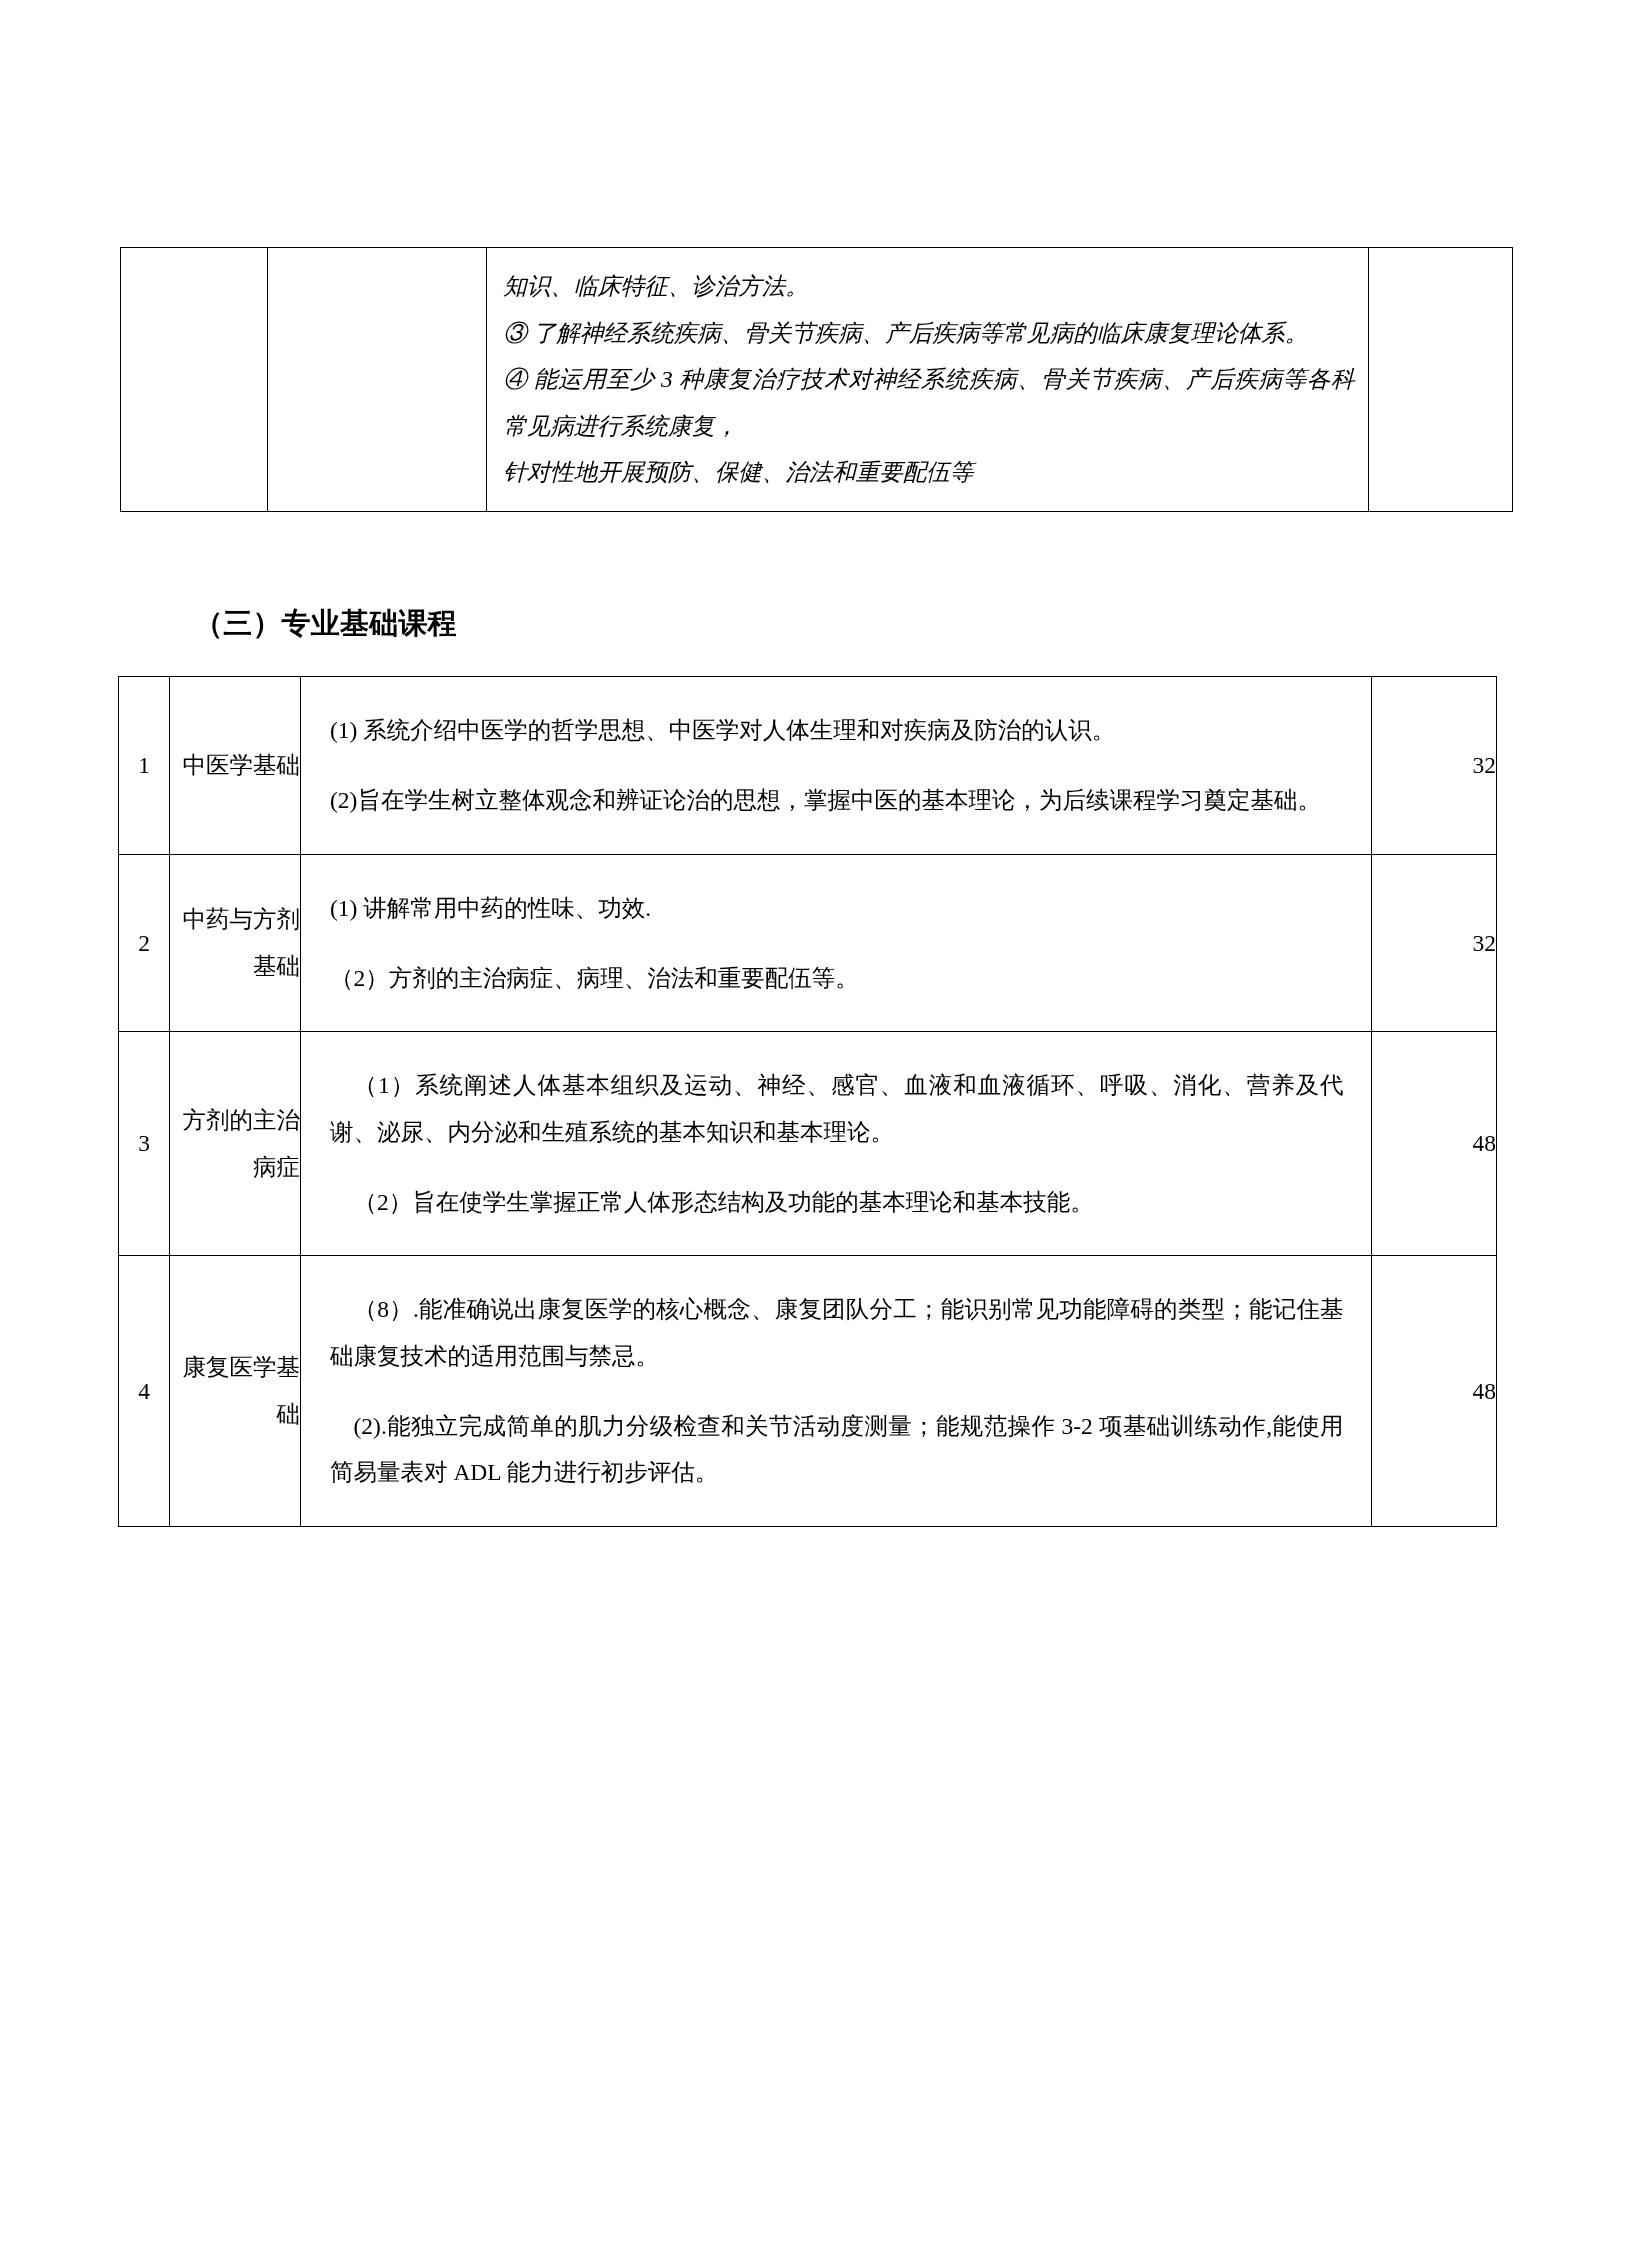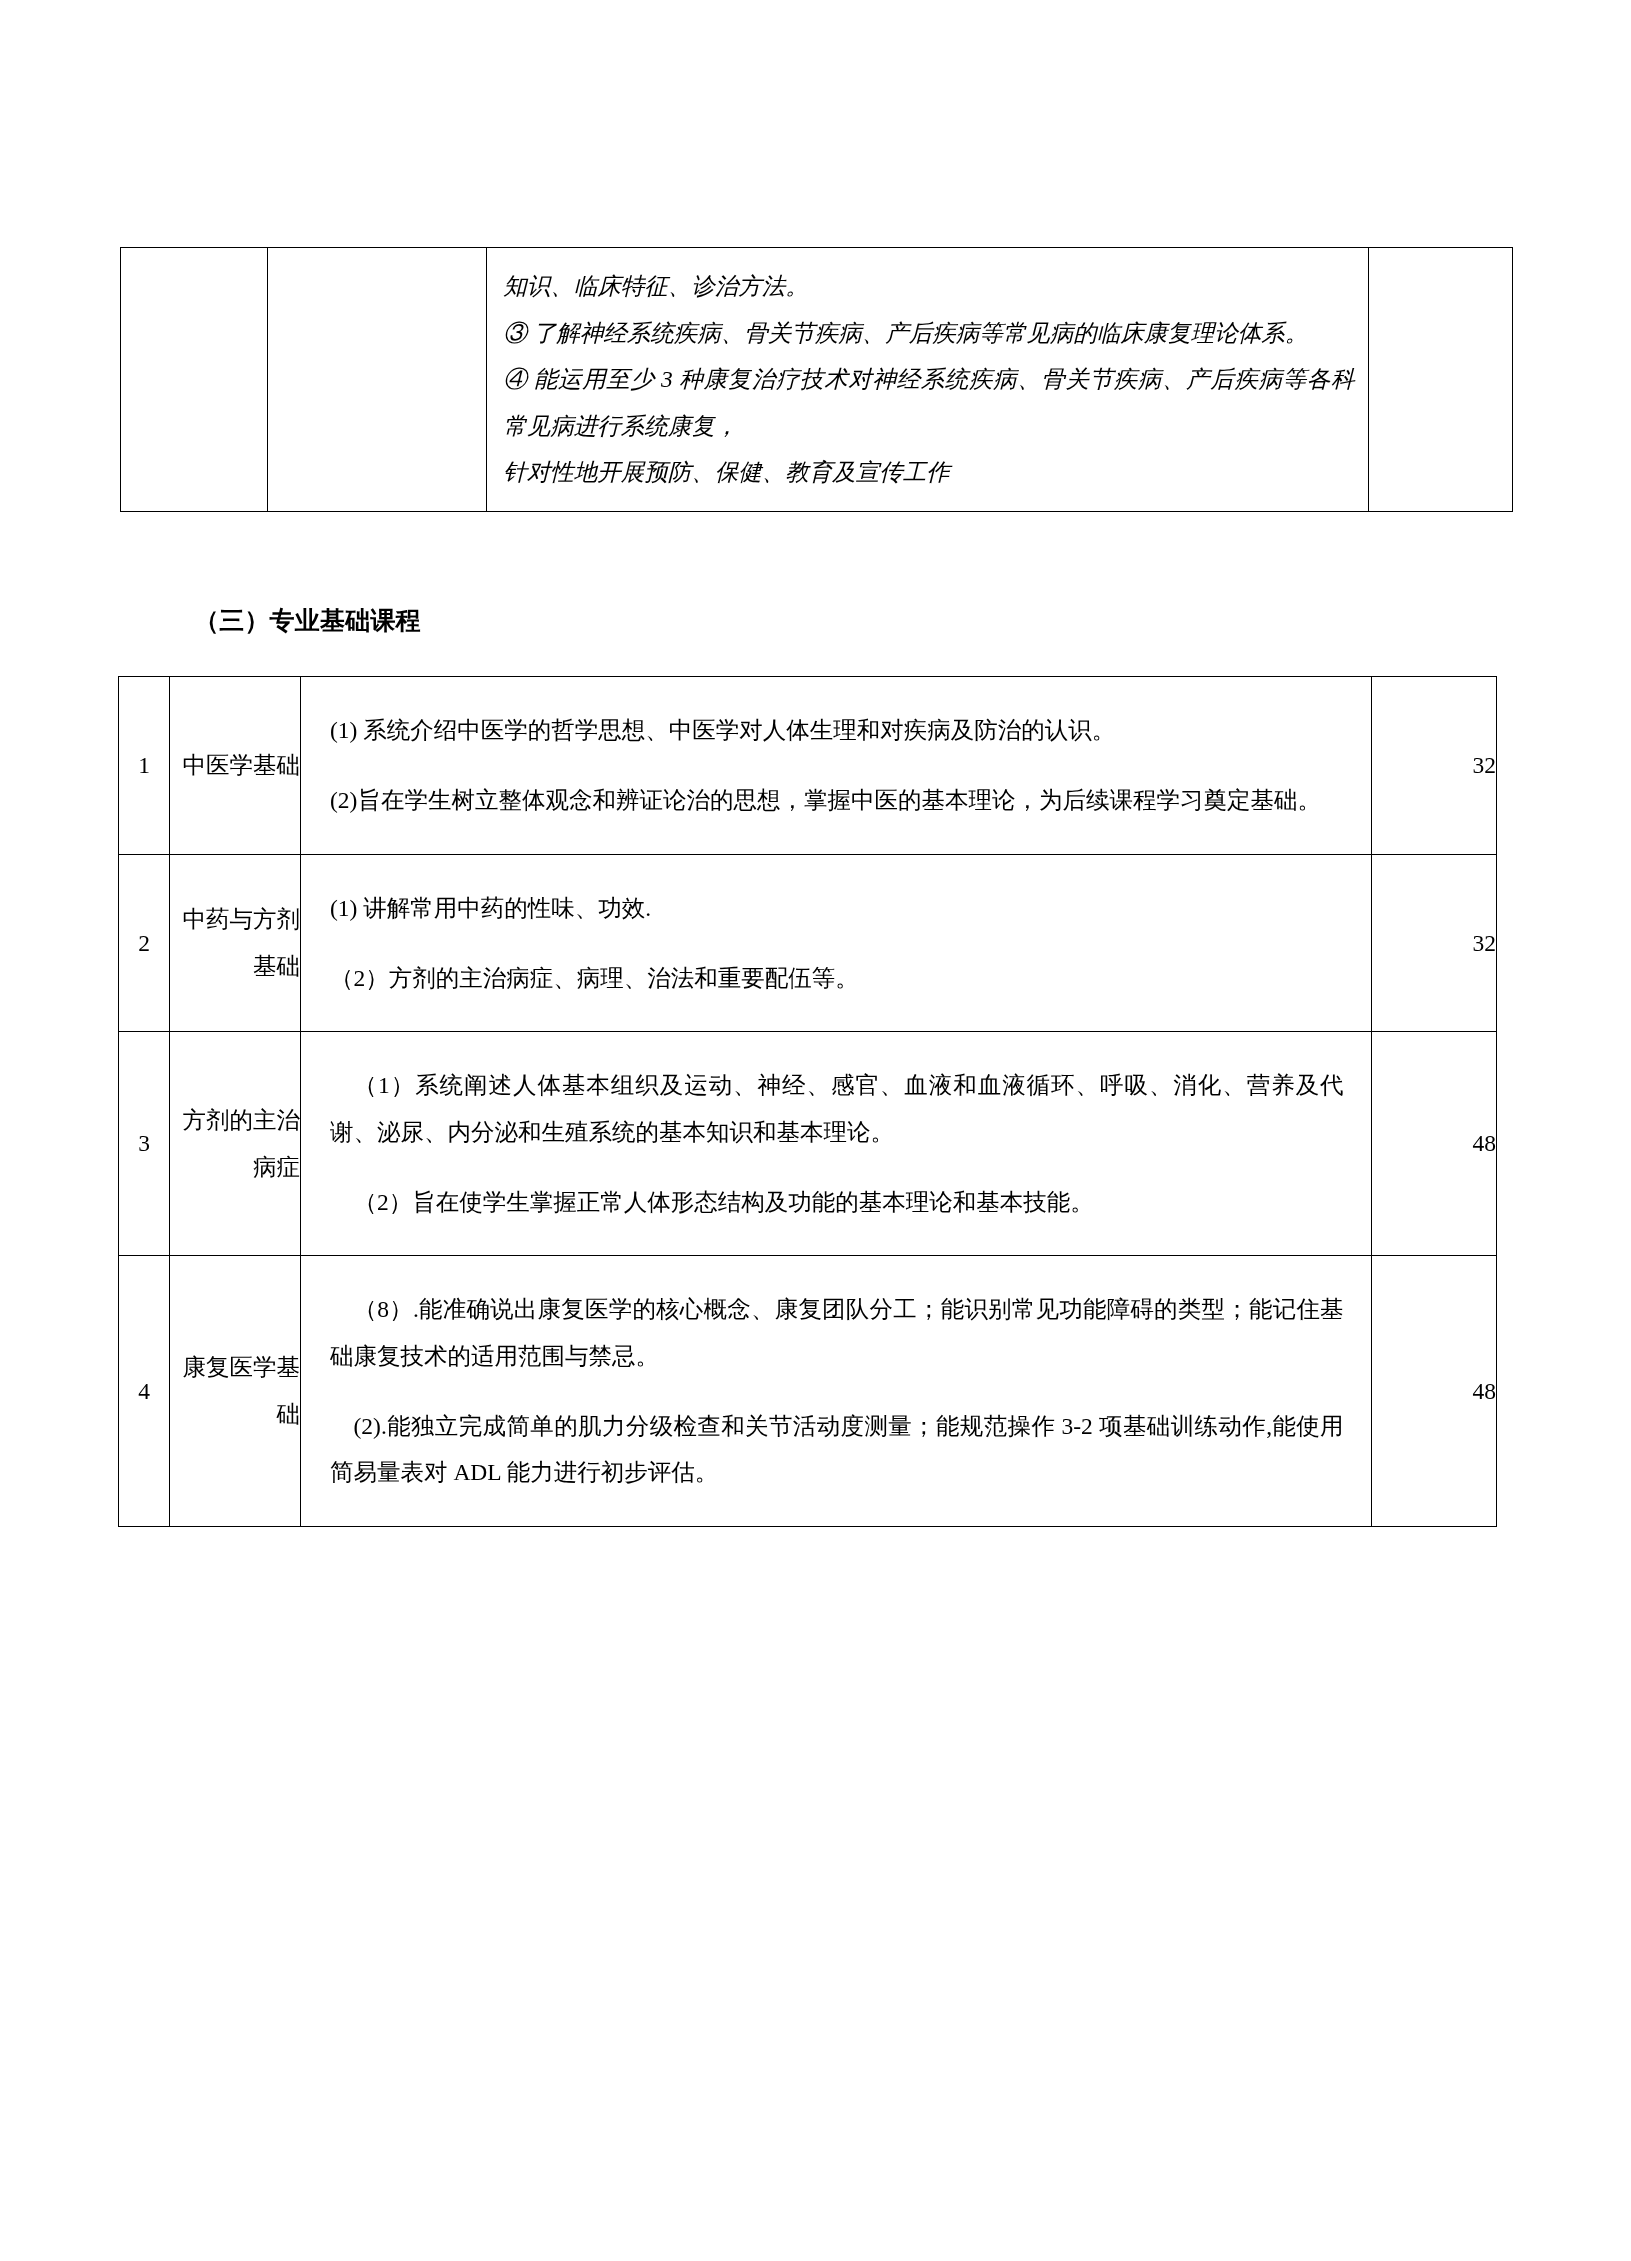--- a/index.html
+++ b/index.html
@@ -58,21 +58,21 @@
     text-align: justify;
     text-justify: inter-ideograph;
   }
   .para + .para { margin-top: 0; }
 
   
   .section-heading {
     position: absolute;
     left: 194px;
     top: 604px;
-    font-size: 25px;
+    font-size: 29px;
     font-weight: bold;
     letter-spacing: 0.2px;
     white-space: nowrap;
   }
 
   
   .main-table-wrap {
     position: absolute;
     left: 118px;
     top: 676px;
@@ -107,21 +107,21 @@
             <span class="seq-txt"></span>
           </td>
           <td class="c-name">
             <span class="name-txt"></span>
           </td>
           <td class="c-body">
             <div class="body-cell-inner">
               <p class="para">知识、临床特征、诊治方法。</p>
               <p class="para">③ 了解神经系统疾病、骨关节疾病、产后疾病等常见病的临床康复理论体系。</p>
               <p class="para">④ 能运用至少 3 种康复治疗技术对神经系统疾病、骨关节疾病、产后疾病等各科常见病进行系统康复，</p>
-              <p class="para">针对性地开展预防、保健、教育及宣传工作</p>
+              <p class="para">针对性地开展预防、保健、治法和重要配伍等</p>
             </div>
           </td>
           <td class="c-hours">
             <span class="hours-txt"></span>
           </td>
         </tr>
       </tbody>
     </table>
   </div>
 

